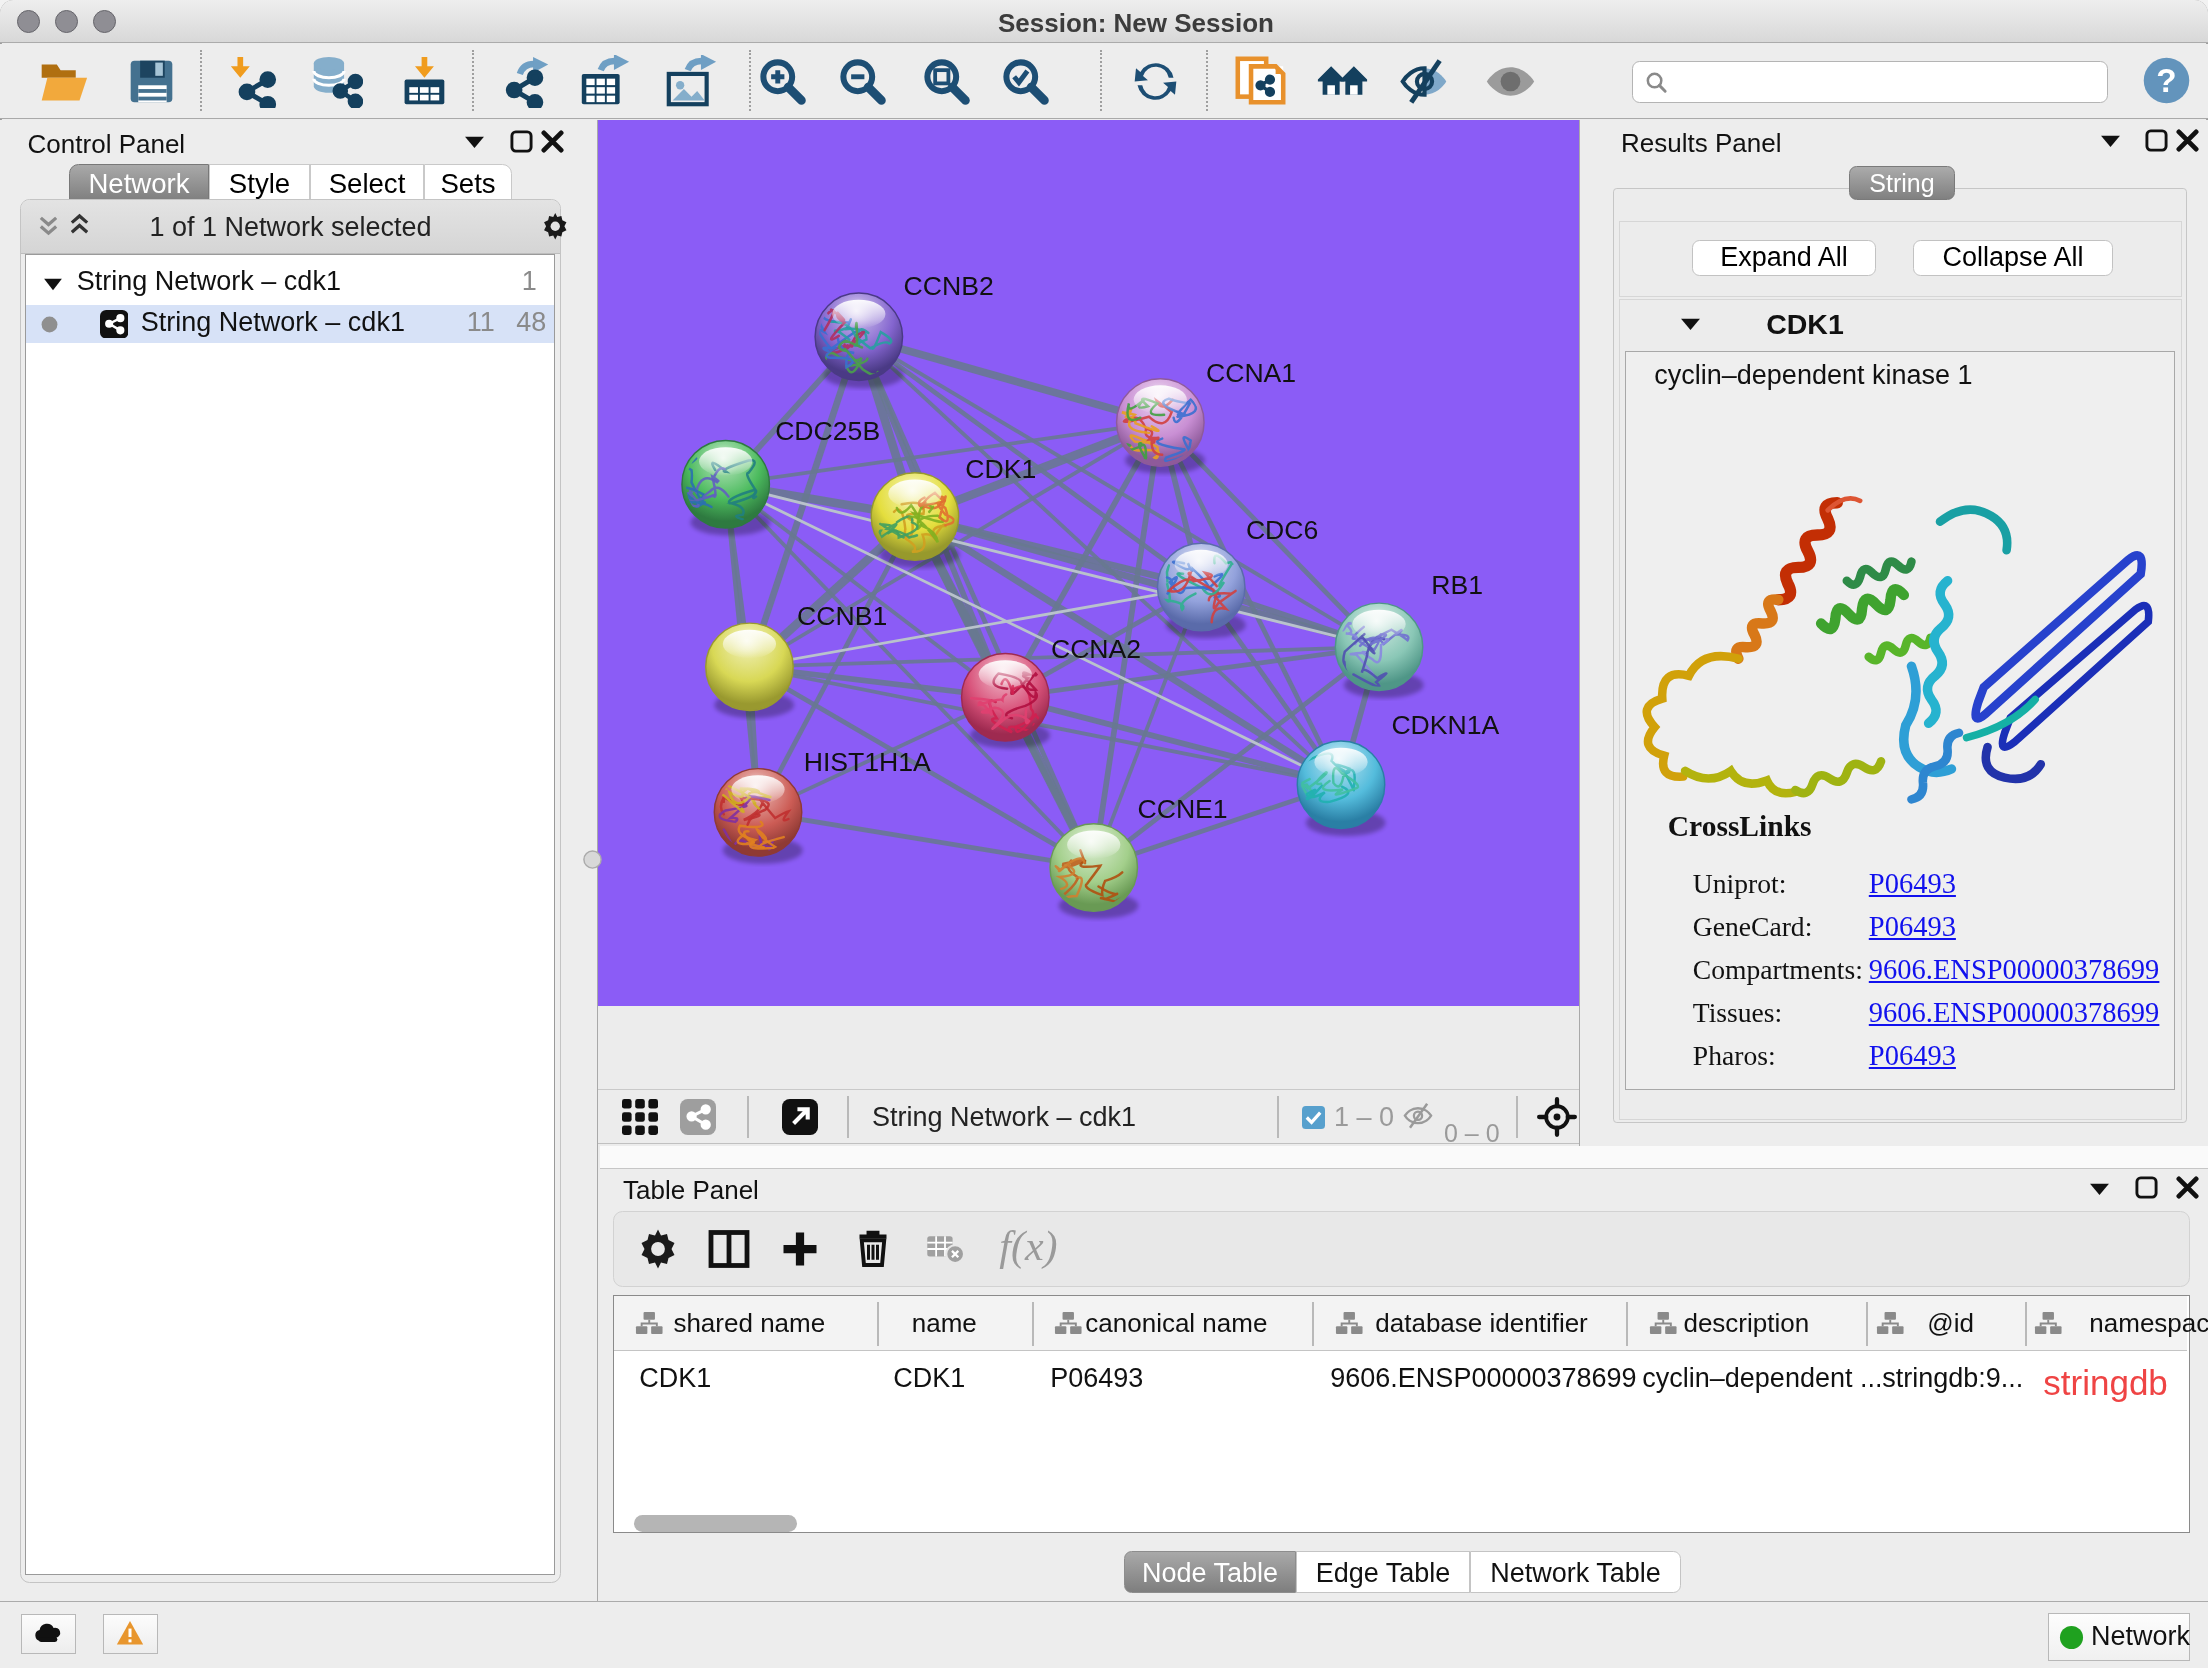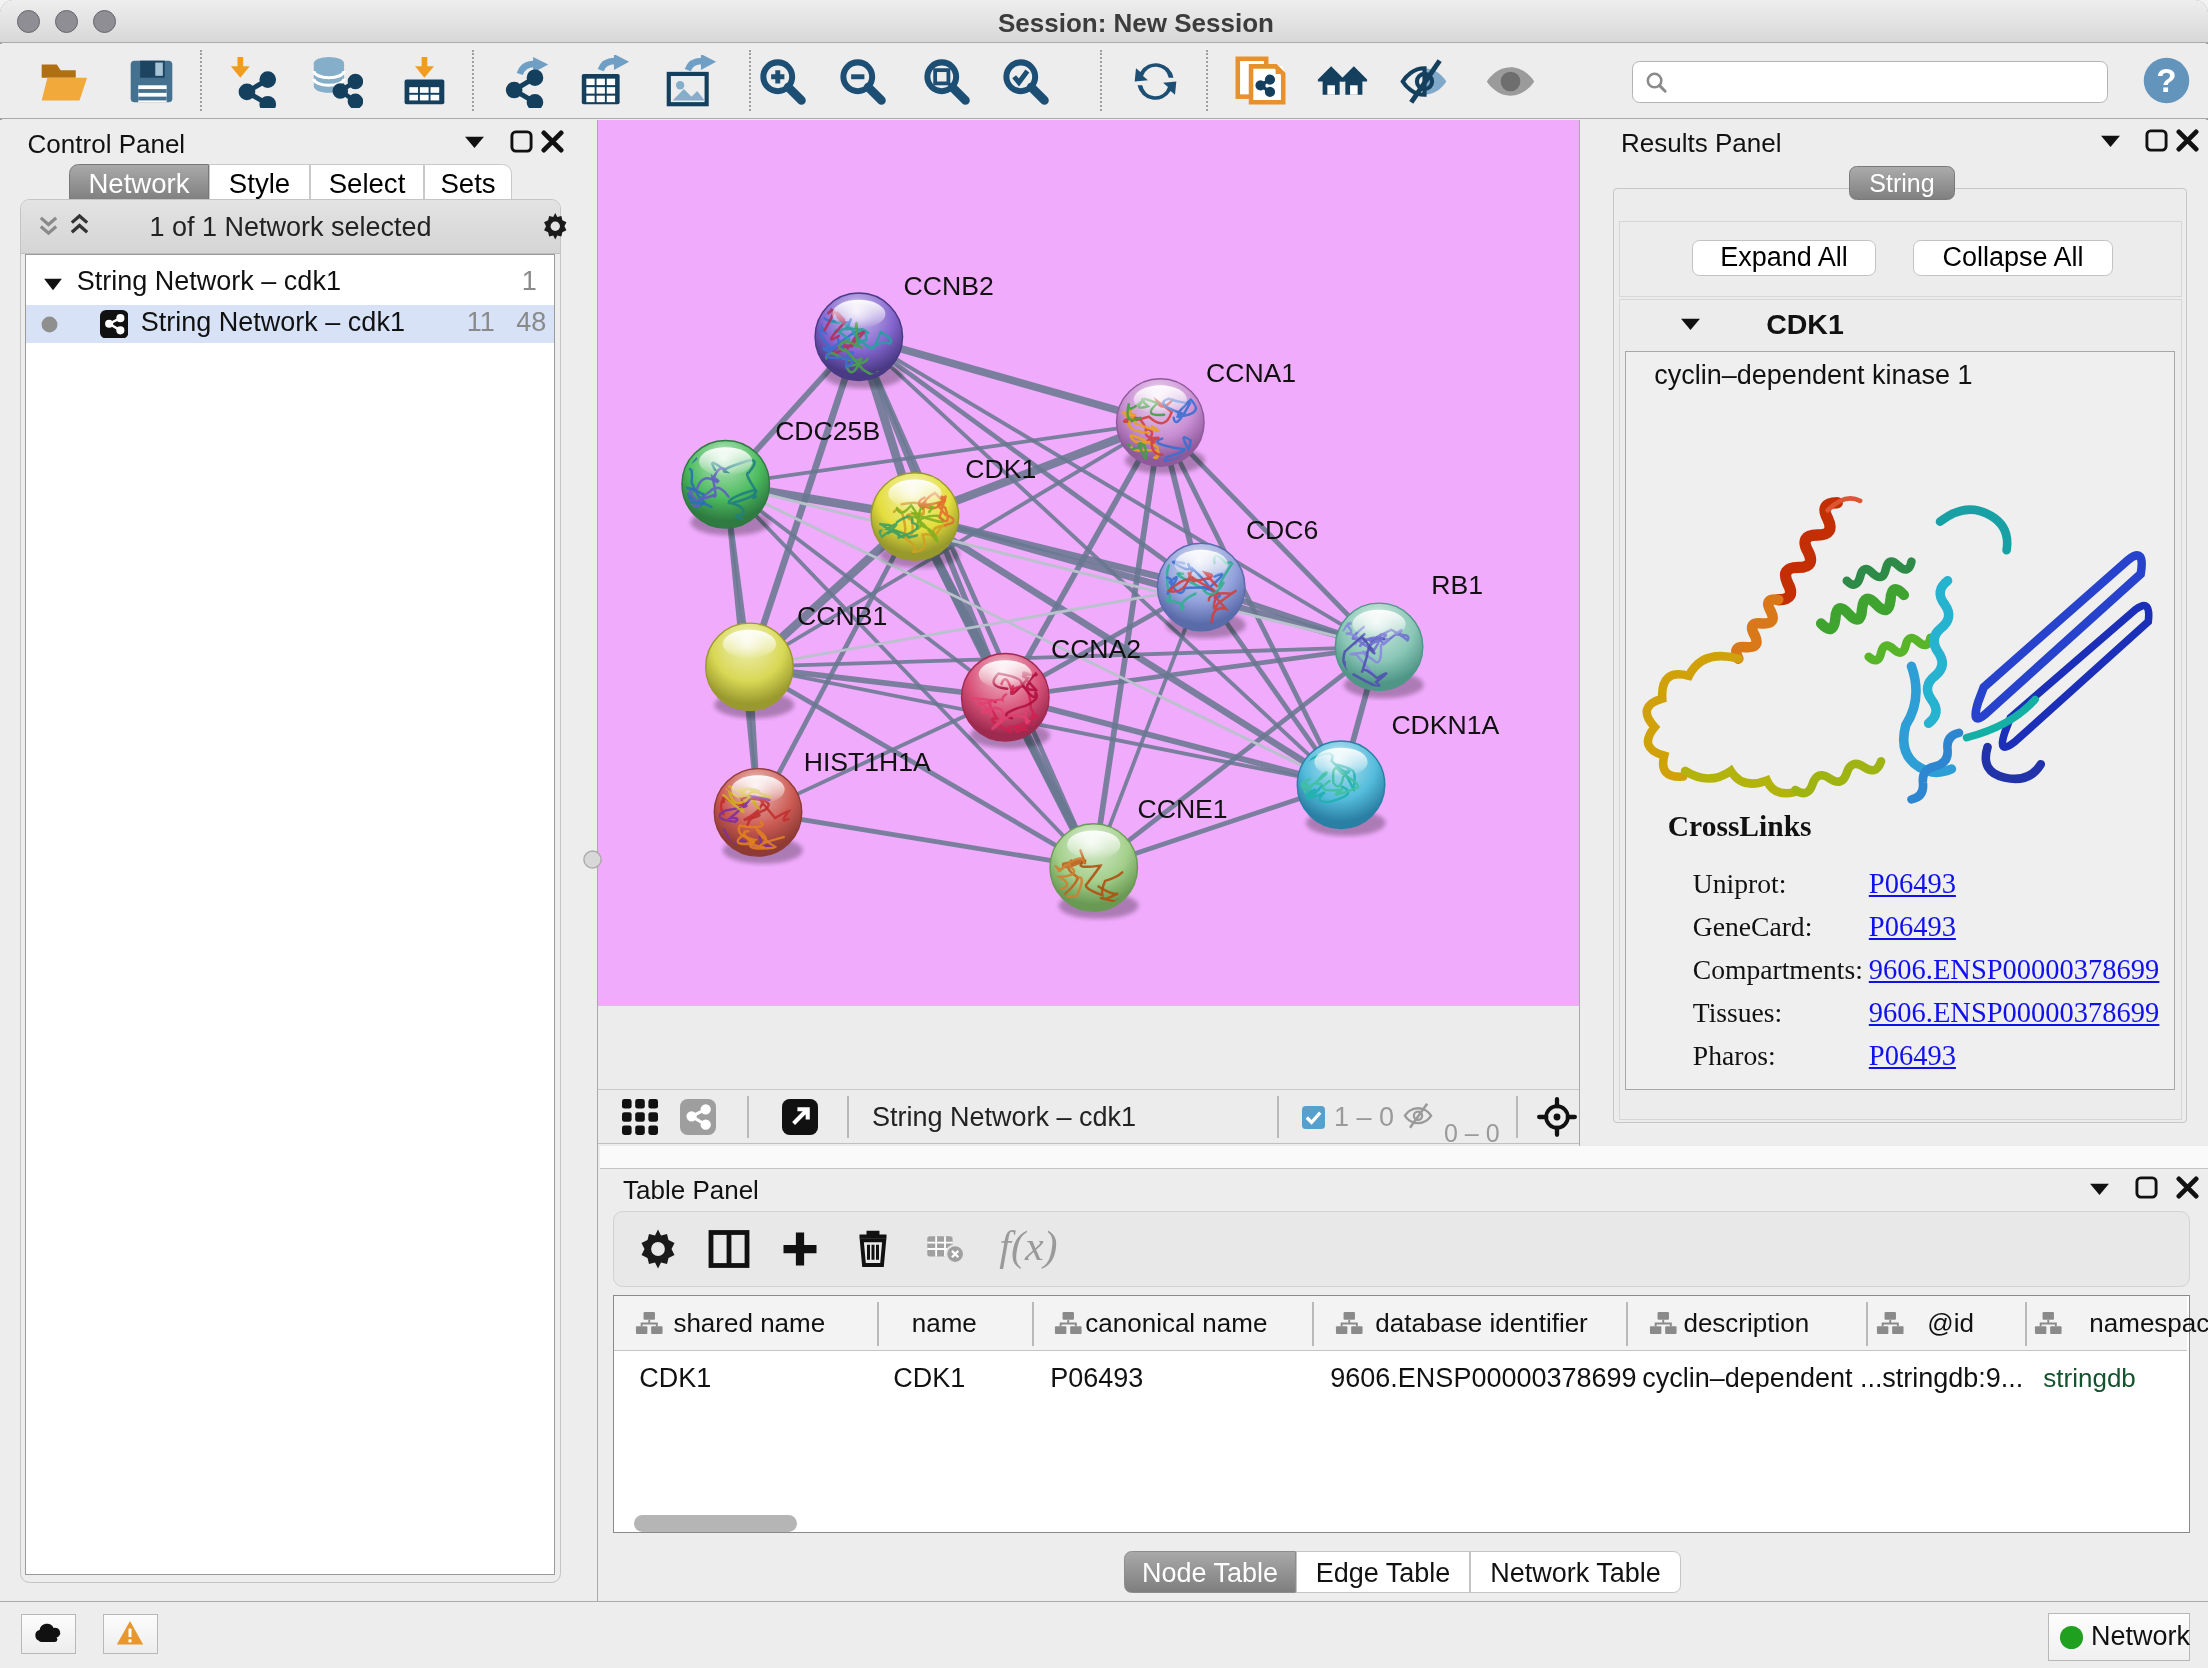--- a/index.html
+++ b/index.html
@@ -10,21 +10,21 @@
 .tsep{position:absolute;top:5.7px;height:61px;width:0;border-left:2.9px dotted #9f9f9f}
 .ticon{position:absolute;top:0}
 #searchbox{position:absolute;left:1632px;top:17px;width:474px;height:40px;background:#fff;border:1.9px solid #b4b4b4;border-radius:7.6px}
 #cpanel{position:absolute;left:0;top:120px;width:598px;height:1481px;background:#ededed;border-right:1.9px solid #a9a9a9;box-sizing:border-box}
 .ptitle{font-size:26px;color:#111}
 .tab{position:absolute;top:0;height:38px;box-sizing:border-box;text-align:center;font-size:27.6px;background:#fff;border:1px solid #c9c9c9;color:#000;line-height:38px}
 .tabsel{background:linear-gradient(#a9a9a9,#7e7e7e);color:#fff;border:1px solid #787878}
 #cpbox{position:absolute;left:20px;top:79px;width:539px;height:1382px;background:#ededed;border:1.9px solid #c4c4c4;border-radius:9.5px}
 #cphead{position:absolute;left:0px;top:0px;width:100%;height:53px;background:linear-gradient(#e3e3e3,#d5d5d5);border-bottom:1.9px solid #bdbdbd;border-radius:8.6px 8.6px 0 0}
 #cplist{position:absolute;left:3.8px;top:54px;width:528px;height:1319px;background:#fff;border:1.9px solid #9a9a9a}
-#netcanvas{position:absolute;left:598px;top:120px;width:981px;height:886px;background:#f0abfc}
+#netcanvas{position:absolute;left:598px;top:120px;width:981px;height:886px;background:#8b5cf6}
 #netbar{position:absolute;left:598px;top:1089px;width:981px;height:55px;background:#ececec;border-top:1.9px solid #c9c9c9;border-bottom:1.9px solid #c0c0c0;box-sizing:border-box}
 #rpanel{position:absolute;left:1579px;top:120px;width:630px;height:1026px;background:#ededed;border-left:1.9px solid #a9a9a9;box-sizing:border-box}
 #tpanel{position:absolute;left:600px;top:1168px;width:1608px;height:433px;background:#ededed;border-top:1.9px solid #c6c6c6}
 #statusbar{position:absolute;left:0,bottom:0;left:0px;top:1601px;width:2208px;height:68px;background:#ededed;border-top:1.9px solid #ababab;box-sizing:border-box}
 .vline{position:absolute;width:1.9px;background:#b9b9b9}
 svg{display:block}
 .lnk{color:#1111ee;text-decoration:underline}
 </style></head><body>
 <div id="win">
 <div id="titlebar">
@@ -774,21 +774,21 @@
           </g>
           <path d="M15 10v4M7 17v-3h16v3" stroke="#8a8a8a" stroke-width="2" fill="none"></path>
         </svg>
   <div style="position:absolute;left:1475px;top:12.4px;font-size:26px;color:#111">namespac</div>
   <div style="position:absolute;left:25px;top:67px;font-size:27px;color:#111">CDK1</div>
   <div style="position:absolute;left:279px;top:67px;font-size:27px;color:#111">CDK1</div>
   <div style="position:absolute;left:436px;top:67px;font-size:27px;color:#111">P06493</div>
   <div style="position:absolute;left:716px;top:67px;font-size:27px;color:#111">9606.ENSP00000378699</div>
   <div style="position:absolute;left:1028px;top:67px;font-size:27px;color:#111">cyclin–dependent ...</div>
   <div style="position:absolute;left:1268px;top:67px;font-size:27px;color:#111">stringdb:9...</div>
-  <div style="position:absolute;left:1429px;top:67px;font-size:26px;color:#14532d">stringdb</div>
+  <div style="position:absolute;left:1429px;top:67px;font-size:35px;color:#ef4444">stringdb</div>
   <div style="position:absolute;left:20px;top:219px;width:163px;height:17px;background:#b5b5b5;border-radius:9.5px"></div>
  </div>
  <div style="position:absolute;left:524px;top:382px;width:172px;height:42px;background:linear-gradient(#a9a9a9,#7e7e7e);border:1px solid #8d8d8d;border-radius:7.6px 0 0 7.6px;color:#fff;text-align:center;font-size:27px;line-height:42px;box-sizing:border-box">Node Table</div>
  <div style="position:absolute;left:696px;top:382px;width:174px;height:42px;background:#fff;border:1px solid #c4c4c4;color:#111;text-align:center;font-size:27px;line-height:42px;box-sizing:border-box">Edge Table</div>
  <div style="position:absolute;left:870px;top:382px;width:211px;height:42px;background:#fff;border:1px solid #c4c4c4;border-radius:0 7.6px 7.6px 0;color:#111;text-align:center;font-size:27px;line-height:42px;box-sizing:border-box">Network Table</div>
 </div>
 <div id="statusbar">
  <div style="position:absolute;left:21px;top:12.4px;width:55px;height:40px;background:linear-gradient(#fcfcfc,#ededed);border:1.9px solid #b8b8b8;box-sizing:border-box">
   <svg style="position:absolute;left:10.5px;top:6.7px" width="30" height="23" viewBox="0 0 32 24">
           <path d="M8 20a6 6 0 0 1-1-11.8A8 8 0 0 1 22 6a5.5 5.5 0 0 1 3 10.6l-1 .4z" fill="#111"></path>

